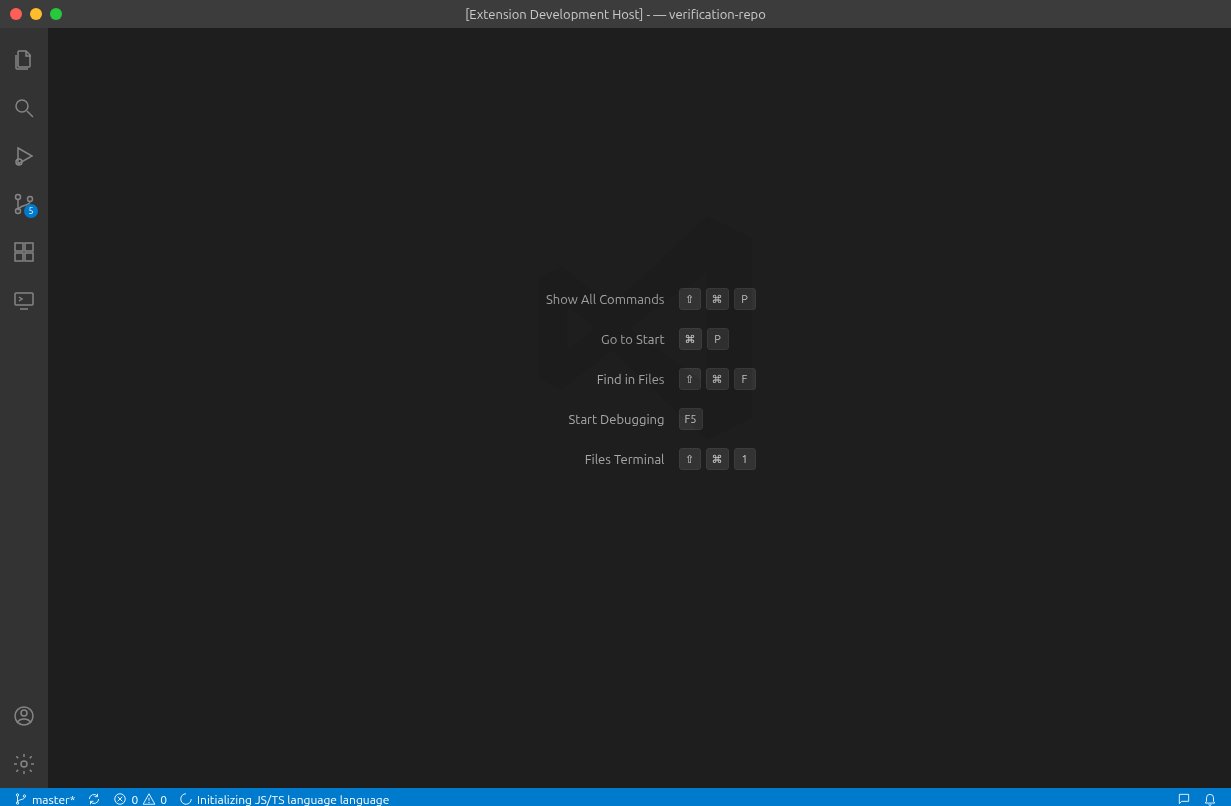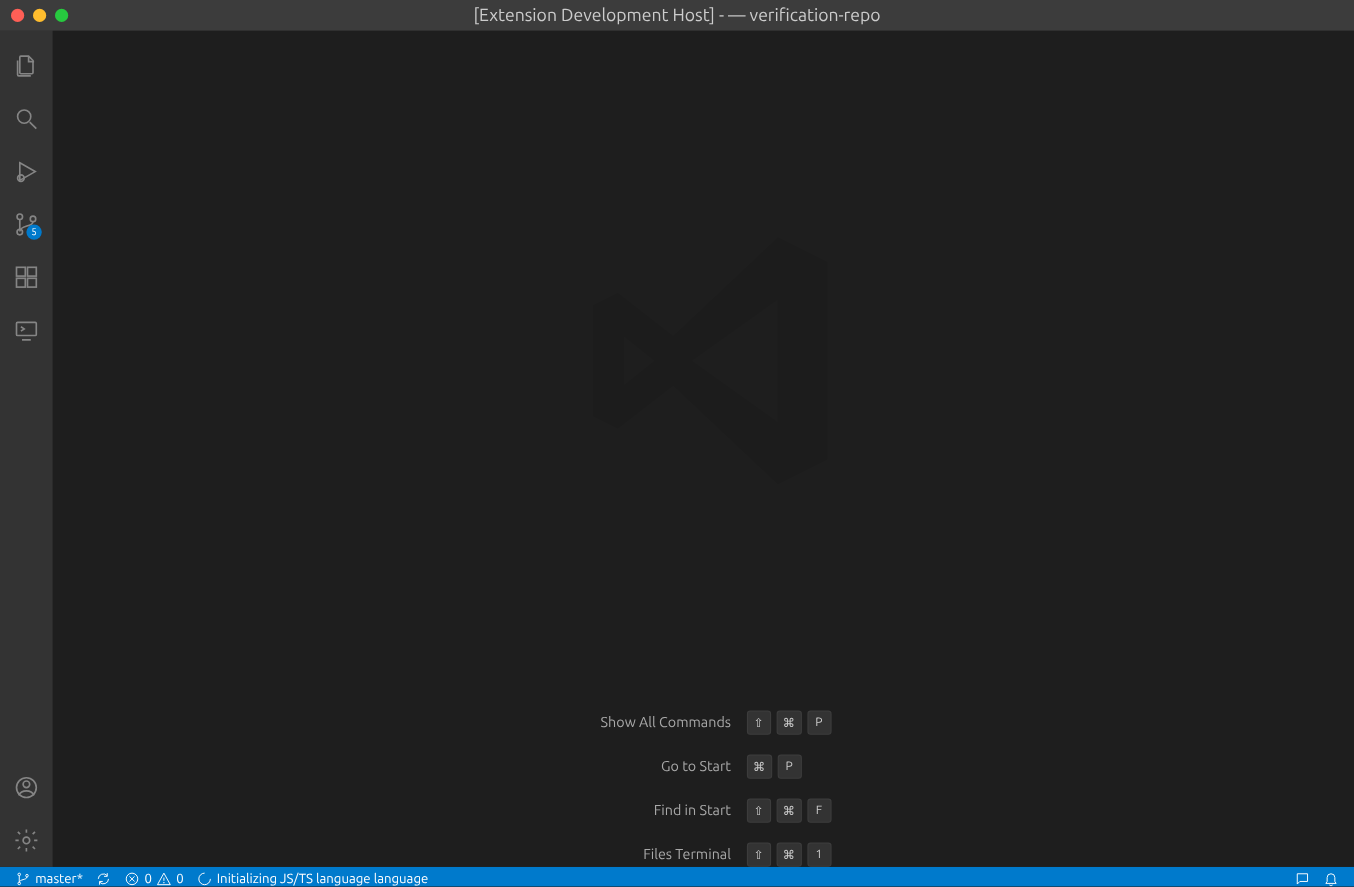--- a/index.html
+++ b/index.html
@@ -5,34 +5,34 @@
 * { margin: 0; padding: 0; box-sizing: border-box; }
 html, body { width: 1231px; height: 806px; overflow: hidden; font-family: -apple-system, "Segoe UI", Ubuntu, sans-serif; background: #1e1e1e; color: #ccc; }
 
 
 .titlebar { height: 28px; background: #3c3c3c; display: flex; align-items: center; position: relative; }
 .traffic-lights { position: absolute; left: 10px; top: 8px; display: flex; gap: 8px; }
 .traffic-light { width: 12px; height: 12px; border-radius: 50%; }
 .tl-close { background: #ff5f56; }
 .tl-min { background: #ffbd2e; }
 .tl-max { background: #27c93f; }
-.titlebar-title { flex: 1; text-align: center; color: #cccccc; font-size: 16px; font-weight: 400; }
+.titlebar-title { flex: 1; text-align: center; color: #cccccc; font-size: 13px; font-weight: 400; }
 
 
 .main { display: flex; height: 760px; }
 
 
 .activity-bar { width: 48px; background: #333333; display: flex; flex-direction: column; align-items: center; padding-top: 8px; }
 .activity-spacer { flex: 1; }
 .activity-icon { width: 48px; height: 48px; display: flex; align-items: center; justify-content: center; cursor: pointer; position: relative; }
 .activity-icon svg { width: 24px; height: 24px; fill: none; stroke: #858585; stroke-width: 1.5; }
 .activity-badge { position: absolute; bottom: 10px; right: 10px; background: #007acc; color: #fff; font-size: 9px; border-radius: 8px; min-width: 14px; height: 14px; display: flex; align-items: center; justify-content: center; padding: 0 3px; }
 
 
-.editor { flex: 1; background: #1e1e1e; position: relative; display: flex; flex-direction: column; align-items: center; justify-content: flex-end; }
+.editor { flex: 1; background: #1e1e1e; position: relative; display: flex; flex-direction: column; align-items: center; justify-content: flex-start; }
 .logo-watermark { position: absolute; top: 160px; opacity: 0.06; }
 .logo-watermark svg { width: 280px; height: 280px; }
 
 .shortcuts { margin-top: 260px; display: flex; flex-direction: column; gap: 18px; color: #717171; font-size: 13px; }
 .shortcut-row { display: flex; align-items: center; gap: 14px; justify-content: flex-end; }
 .shortcut-label { text-align: right; min-width: 160px; color: #a9a9a9; }
 .shortcut-keys { display: flex; gap: 5px; min-width: 96px; }
 .key { background: #333333; border: 1px solid #3c3c3c; border-radius: 3px; min-width: 22px; height: 22px; display: flex; align-items: center; justify-content: center; font-size: 11px; color: #ccc; padding: 0 5px; }
 
 
@@ -142,25 +142,31 @@
         </span>
       </div>
       <div class="shortcut-row">
         <span class="shortcut-label">Go to Start</span>
         <span class="shortcut-keys">
           <span class="key">⌘</span>
           <span class="key">P</span>
         </span>
       </div>
       <div class="shortcut-row">
-        <span class="shortcut-label">Find in Start</span>
+        <span class="shortcut-label">Find in Files</span>
         <span class="shortcut-keys">
           <span class="key">⇧</span>
           <span class="key">⌘</span>
           <span class="key">F</span>
+        </span>
+      </div>
+      <div class="shortcut-row">
+        <span class="shortcut-label">Start Debugging</span>
+        <span class="shortcut-keys">
+          <span class="key">F5</span>
         </span>
       </div>
       <div class="shortcut-row">
         <span class="shortcut-label">Files Terminal</span>
         <span class="shortcut-keys">
           <span class="key">⇧</span>
           <span class="key">⌘</span>
           <span class="key">1</span>
         </span>
       </div>

